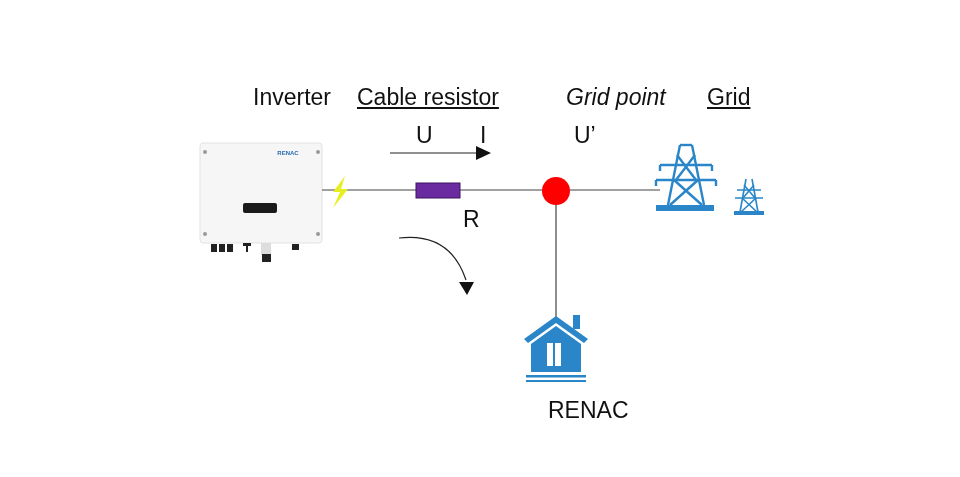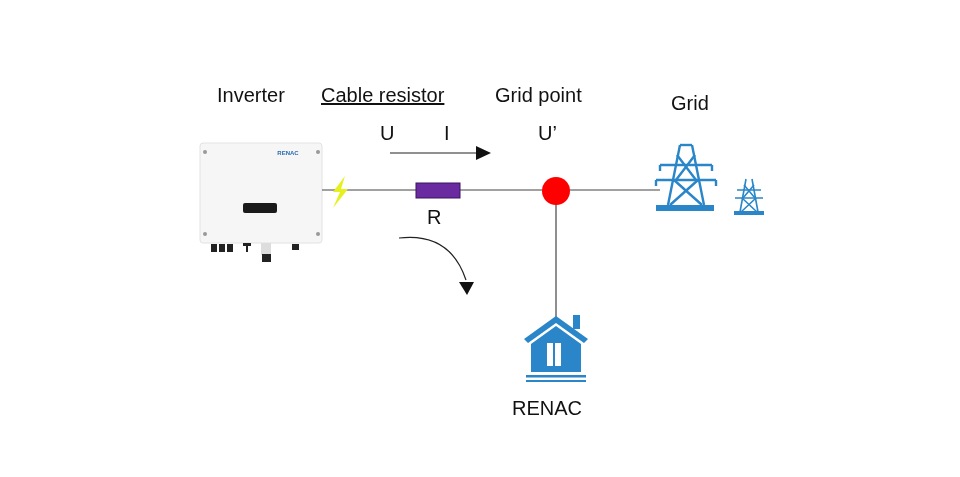--- a/index.html
+++ b/index.html
@@ -1,27 +1,27 @@
 <!DOCTYPE html>
 <html><head>
 <meta charset="utf-8">
 <style>
   html, body { margin:0; padding:0; background:#ffffff; }
   body { width:960px; height:477px; position:relative; overflow:hidden;
          font-family:"Liberation Sans", sans-serif; color:#111; }
-  .lbl { position:absolute; font-size:20px; white-space:nowrap; }
+  .lbl { position:absolute; font-size:23px; white-space:nowrap;margin-left:36px; }
   svg { position:absolute; left:0; top:0; }
 </style>
 </head>
 <body>
 
 <div class="lbl" style="left:217px;top:84px;">Inverter</div>
 <div class="lbl" style="left:321px;top:84px;text-decoration:underline;">Cable resistor</div>
-<div class="lbl" style="left:495px;top:84px;">Grid point</div>
-<div class="lbl" style="left:671px;top:92px;">Grid</div>
+<div class="lbl" style="left:530px;top:84px;font-style:italic;">Grid point</div>
+<div class="lbl" style="left:671px;top:84px;text-decoration:underline;">Grid</div>
 
 <div class="lbl" style="left:380px;top:122px;">U</div>
 <div class="lbl" style="left:444px;top:122px;">I</div>
 <div class="lbl" style="left:538px;top:122px;">U’</div>
 <div class="lbl" style="left:427px;top:206px;">R</div>
 <div class="lbl" style="left:512px;top:397px;">RENAC</div>
 
 <svg width="960" height="477" viewBox="0 0 960 477">
 
   <g>

